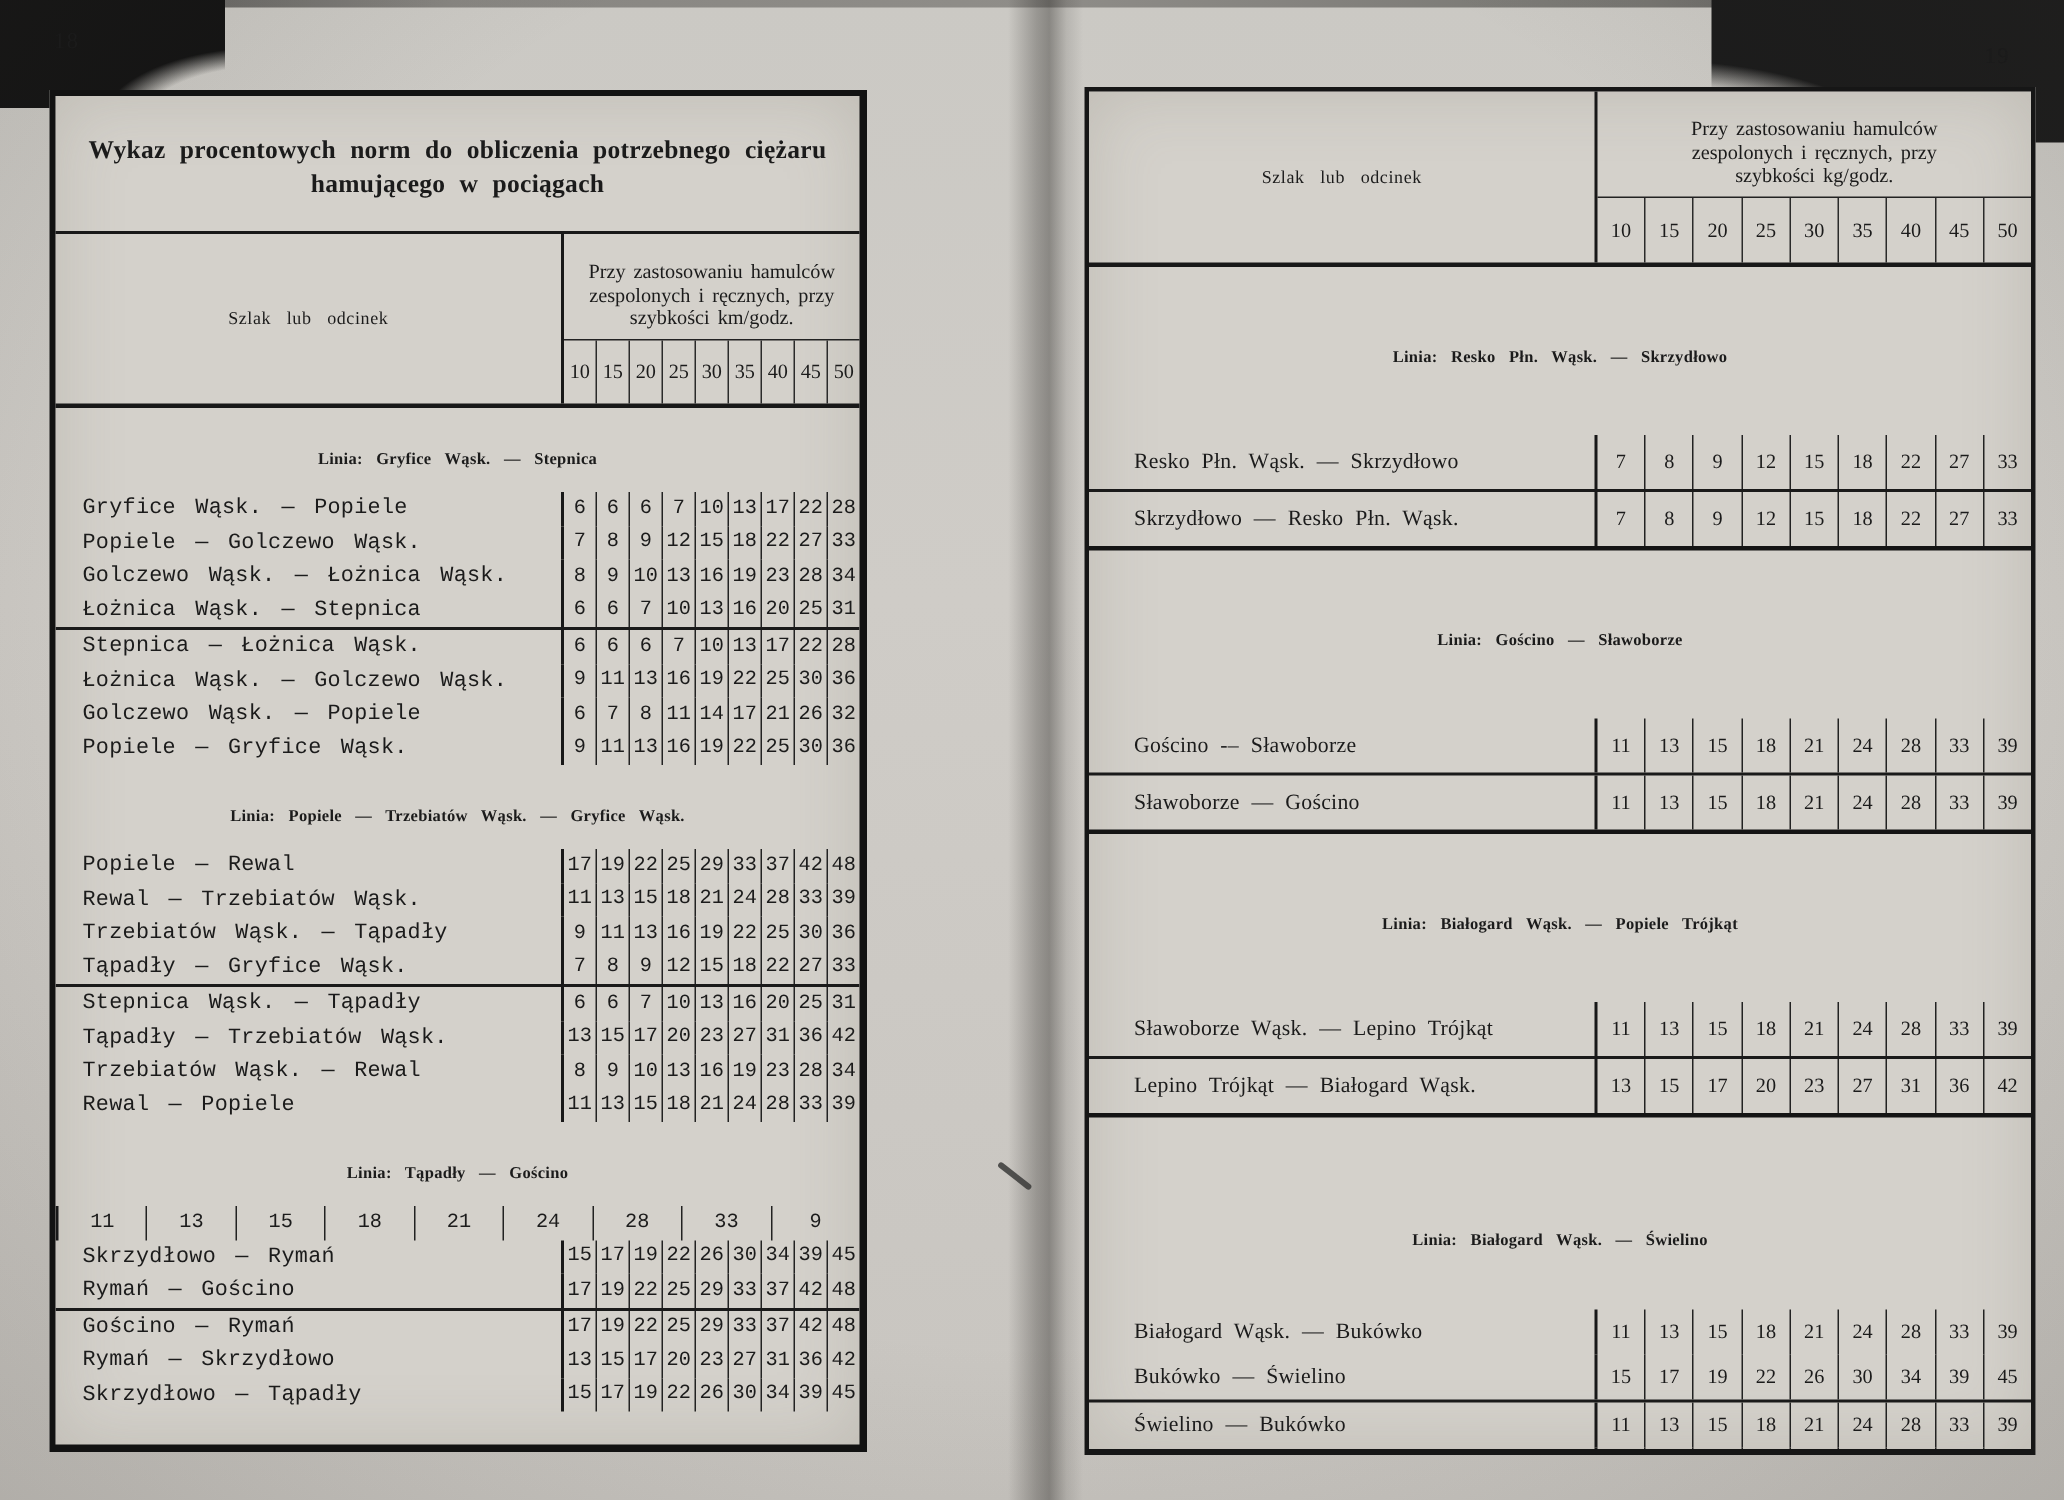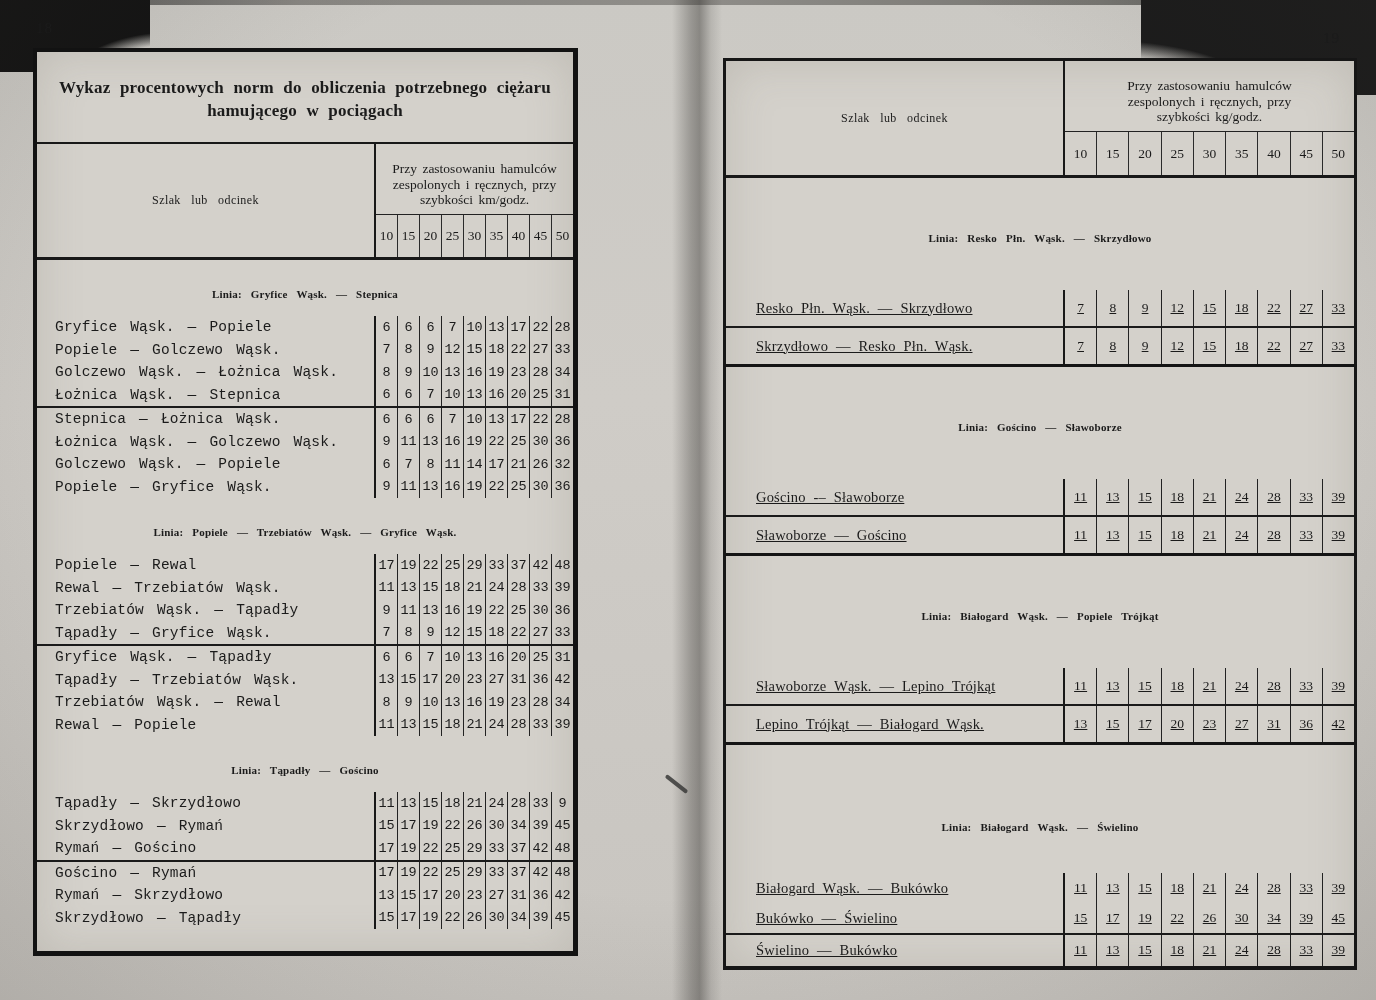--- a/index.html
+++ b/index.html
@@ -25,21 +25,21 @@
     background:linear-gradient(90deg,rgba(38,36,33,0) 0%,rgba(38,36,33,.30) 38%,rgba(38,36,33,.40) 55%,rgba(38,36,33,.12) 78%,rgba(38,36,33,0) 100%);}
   .pen-mark{position:absolute;left:663px;top:782px;width:27px;height:4px;background:#3a3a38;
     transform:rotate(38deg);border-radius:2px;z-index:4;opacity:.85;}
 
   .pageno{position:absolute;font-size:15px;letter-spacing:1px;z-index:2;}
   .pageno.left{left:36px;top:20px;}
   .pageno.right{right:36px;top:30px;}
 
   .sheet{position:absolute;background:#d4d1cb;z-index:1;
     box-shadow:inset 0 0 46px rgba(118,112,102,.22);}
-  .sheet.pg-left{left:33px;top:48px;width:545px;height:908px;
+  .sheet.pg-left{left:33px;top:60px;width:545px;height:908px;
     border:4px solid #121212;border-right-width:5px;border-bottom-width:5px;box-sizing:border-box;}
   .sheet.pg-right{left:723px;top:58px;width:634px;height:912px;
     border:3px solid #161616;border-bottom-width:4px;box-sizing:border-box;}
 
   .doc-title{position:absolute;top:24px;left:10px;right:10px;text-align:center;
     font-weight:bold;font-size:17px;line-height:23px;word-spacing:5px;letter-spacing:.2px;}
 
   .hl{position:absolute;left:0;right:0;background:#181818;}
 
   .hdr{position:absolute;left:0;right:0;}
@@ -63,21 +63,21 @@
   .sec-title{text-align:center;font-weight:bold;font-size:11px;word-spacing:6px;letter-spacing:.2px;height:20px;line-height:20px;}
   .pg-left .sec{margin-top:24px;}
   .pg-left .sec-title{margin-bottom:12px;}
   .pg-right .sec{margin-top:50px;}
   .pg-right .sec-title{margin-bottom:42px;}
   .pg-right .sec.compact{margin-top:72px;}
   .pg-right .sec.compact .sec-title{margin-bottom:36px;}
 
   .row{display:flex;align-items:center;}
   .pg-left .row{height:22.5px;font-family:Liberation Mono, monospace;}
-  .pg-right .row{height:36px;text-decoration:underline;}
+  .pg-right .row{height:36px;}
   .pg-right .compact .row{height:30px;}
   .row-name{flex:0 0 337px;box-sizing:border-box;font-size:14.5px;
     word-spacing:4px;letter-spacing:.2px;white-space:nowrap;overflow:hidden;}
   .pg-left .row-name{padding-left:18px;}
   .pg-right .row-name{padding-left:30px;}
   .row .cell{flex:1;height:100%;display:flex;align-items:center;justify-content:center;
     font-size:13.5px;border-left:1px solid #222;}
   .row .cell.first{border-left:2px solid #181818;}
 
   .gline{height:2px;background:#1a1a1a;}
@@ -268,21 +268,21 @@
             <div class="cell">9</div>
             <div class="cell">12</div>
             <div class="cell">15</div>
             <div class="cell">18</div>
             <div class="cell">22</div>
             <div class="cell">27</div>
             <div class="cell">33</div>
           </div>
           <div class="gline"></div>
           <div class="row">
-            <div class="row-name">Gryfice Wąsk. — Tąpadły</div>
+            <div class="row-name">Stepnica Wąsk. — Tąpadły</div>
             <div class="cell first">6</div>
             <div class="cell">6</div>
             <div class="cell">7</div>
             <div class="cell">10</div>
             <div class="cell">13</div>
             <div class="cell">16</div>
             <div class="cell">20</div>
             <div class="cell">25</div>
             <div class="cell">31</div>
           </div>
@@ -319,21 +319,20 @@
             <div class="cell">21</div>
             <div class="cell">24</div>
             <div class="cell">28</div>
             <div class="cell">33</div>
             <div class="cell">39</div>
           </div>
         </div>
         <div class="sec">
           <div class="sec-title">Linia: Tąpadły — Gościno</div>
           <div class="row">
-            <div class="row-name">Tąpadły — Skrzydłowo</div>
             <div class="cell first">11</div>
             <div class="cell">13</div>
             <div class="cell">15</div>
             <div class="cell">18</div>
             <div class="cell">21</div>
             <div class="cell">24</div>
             <div class="cell">28</div>
             <div class="cell">33</div>
             <div class="cell">9</div>
           </div>

